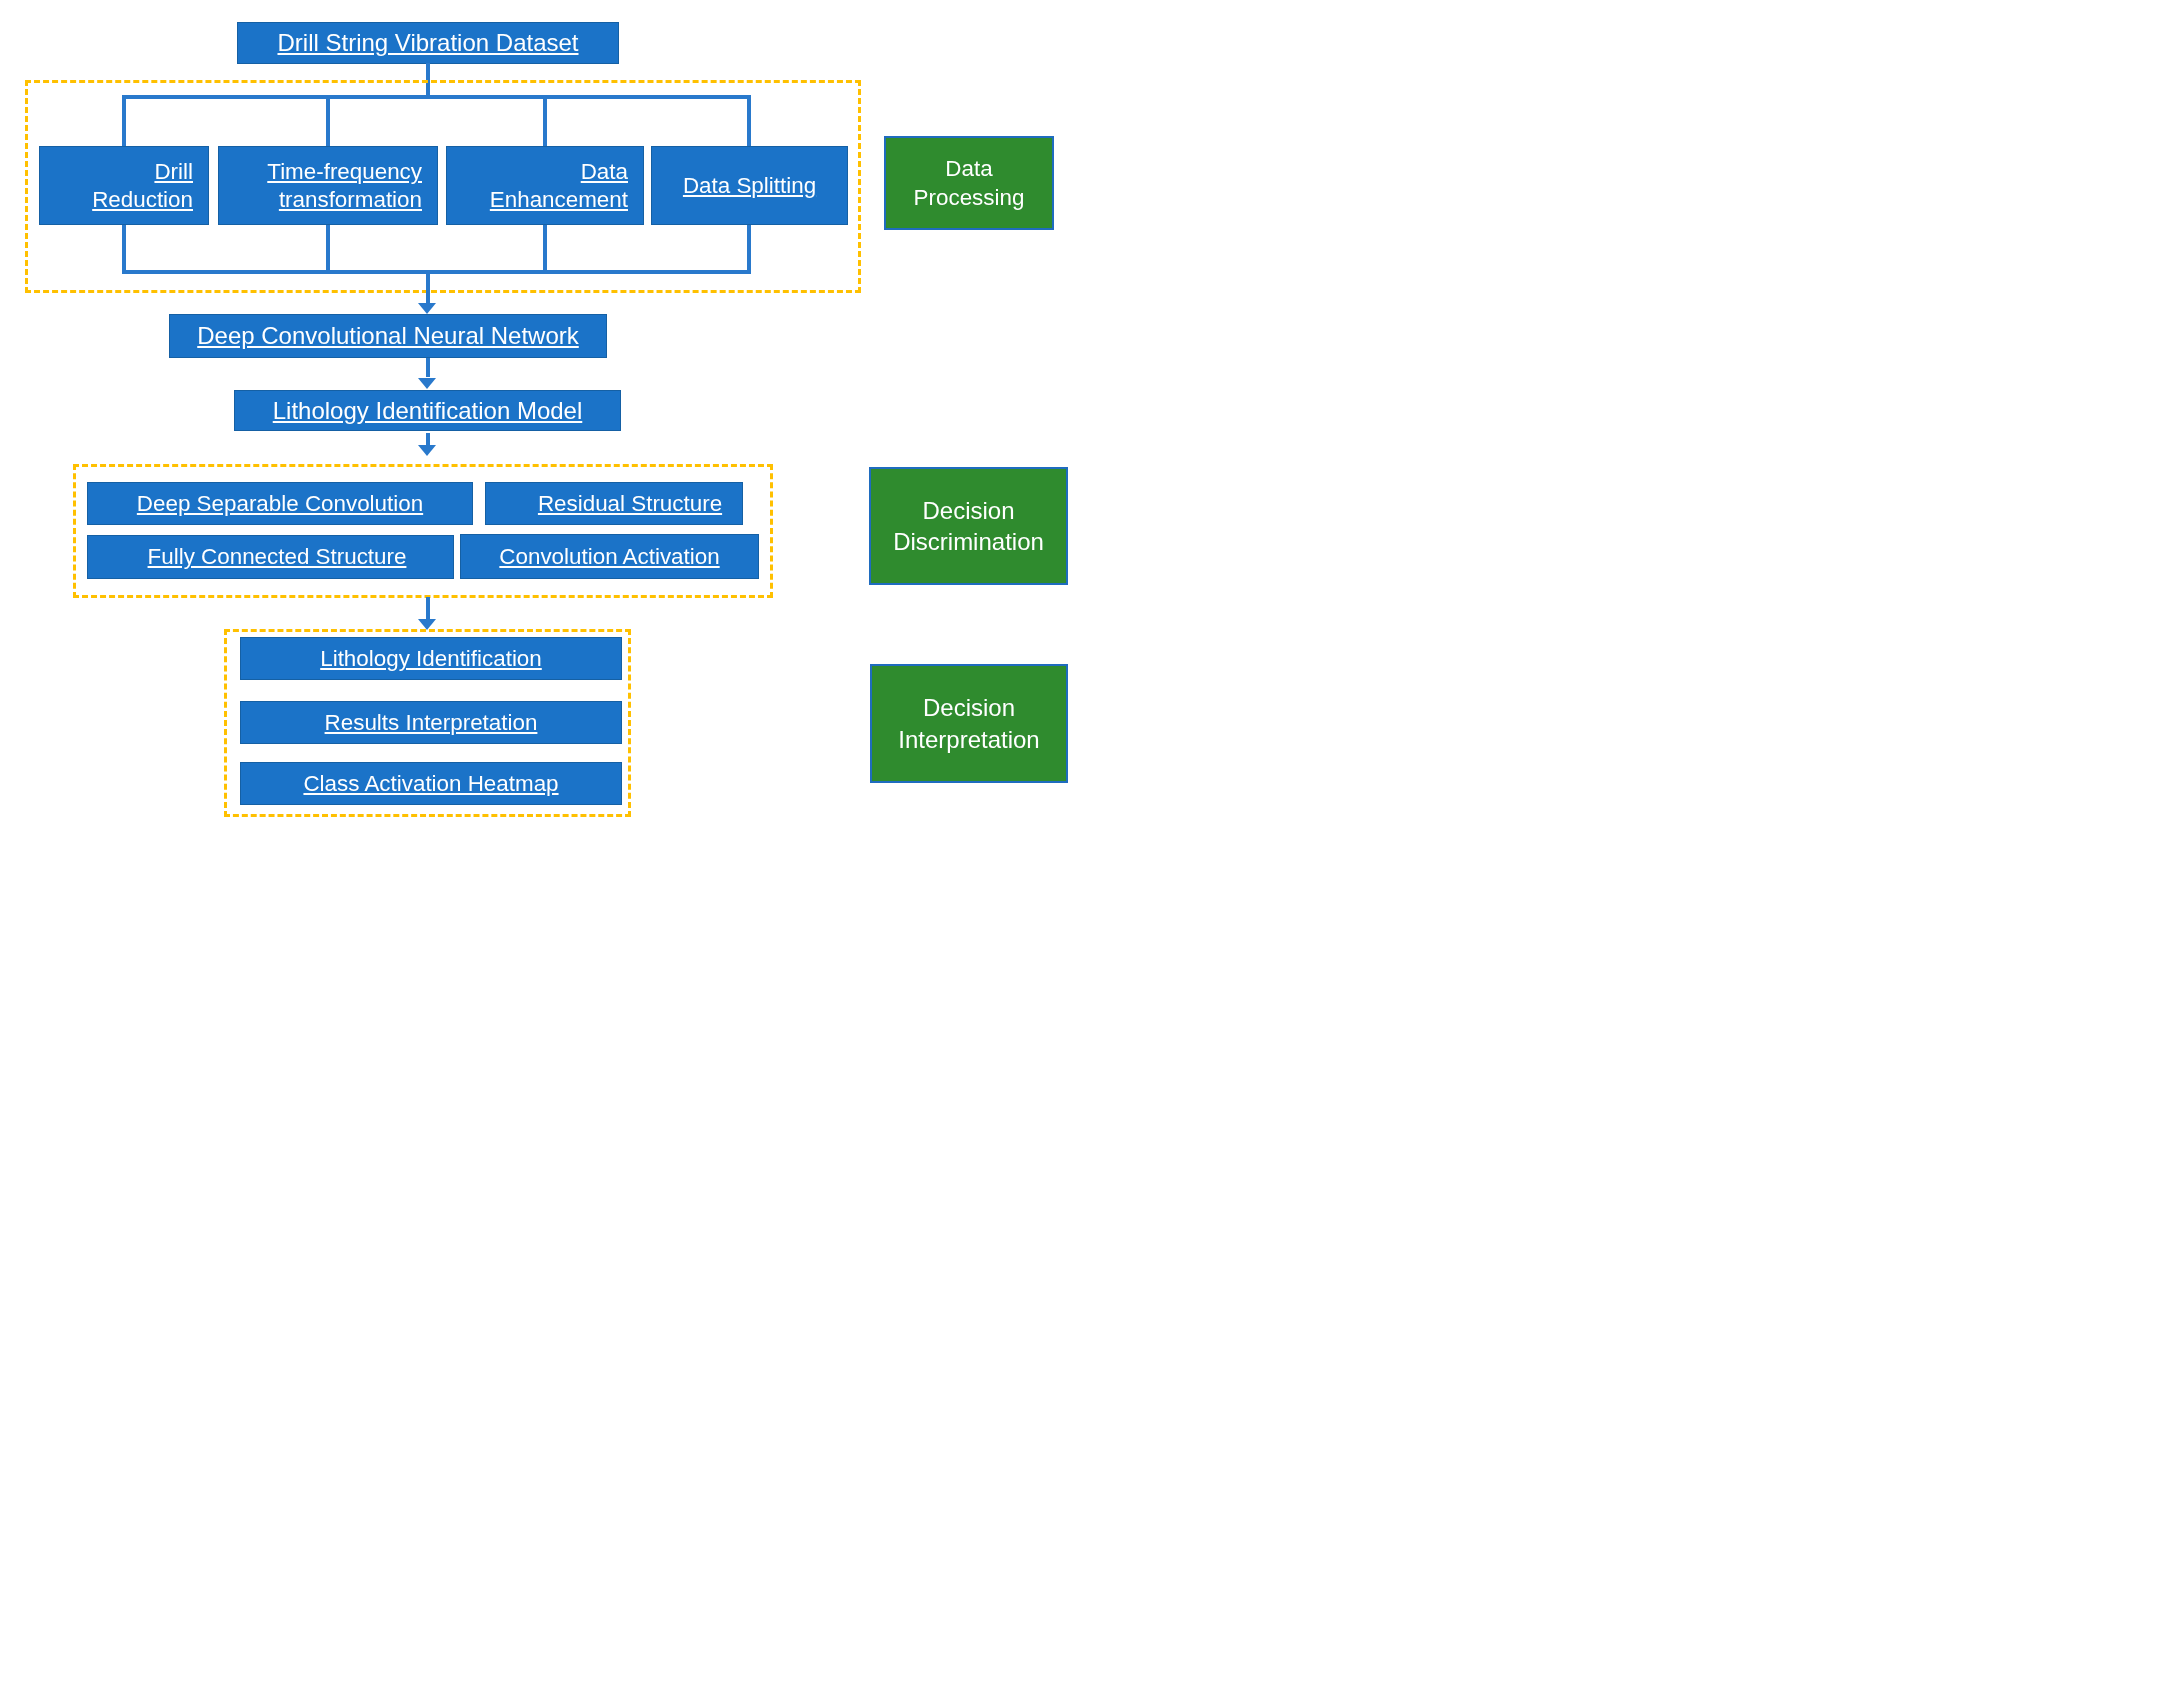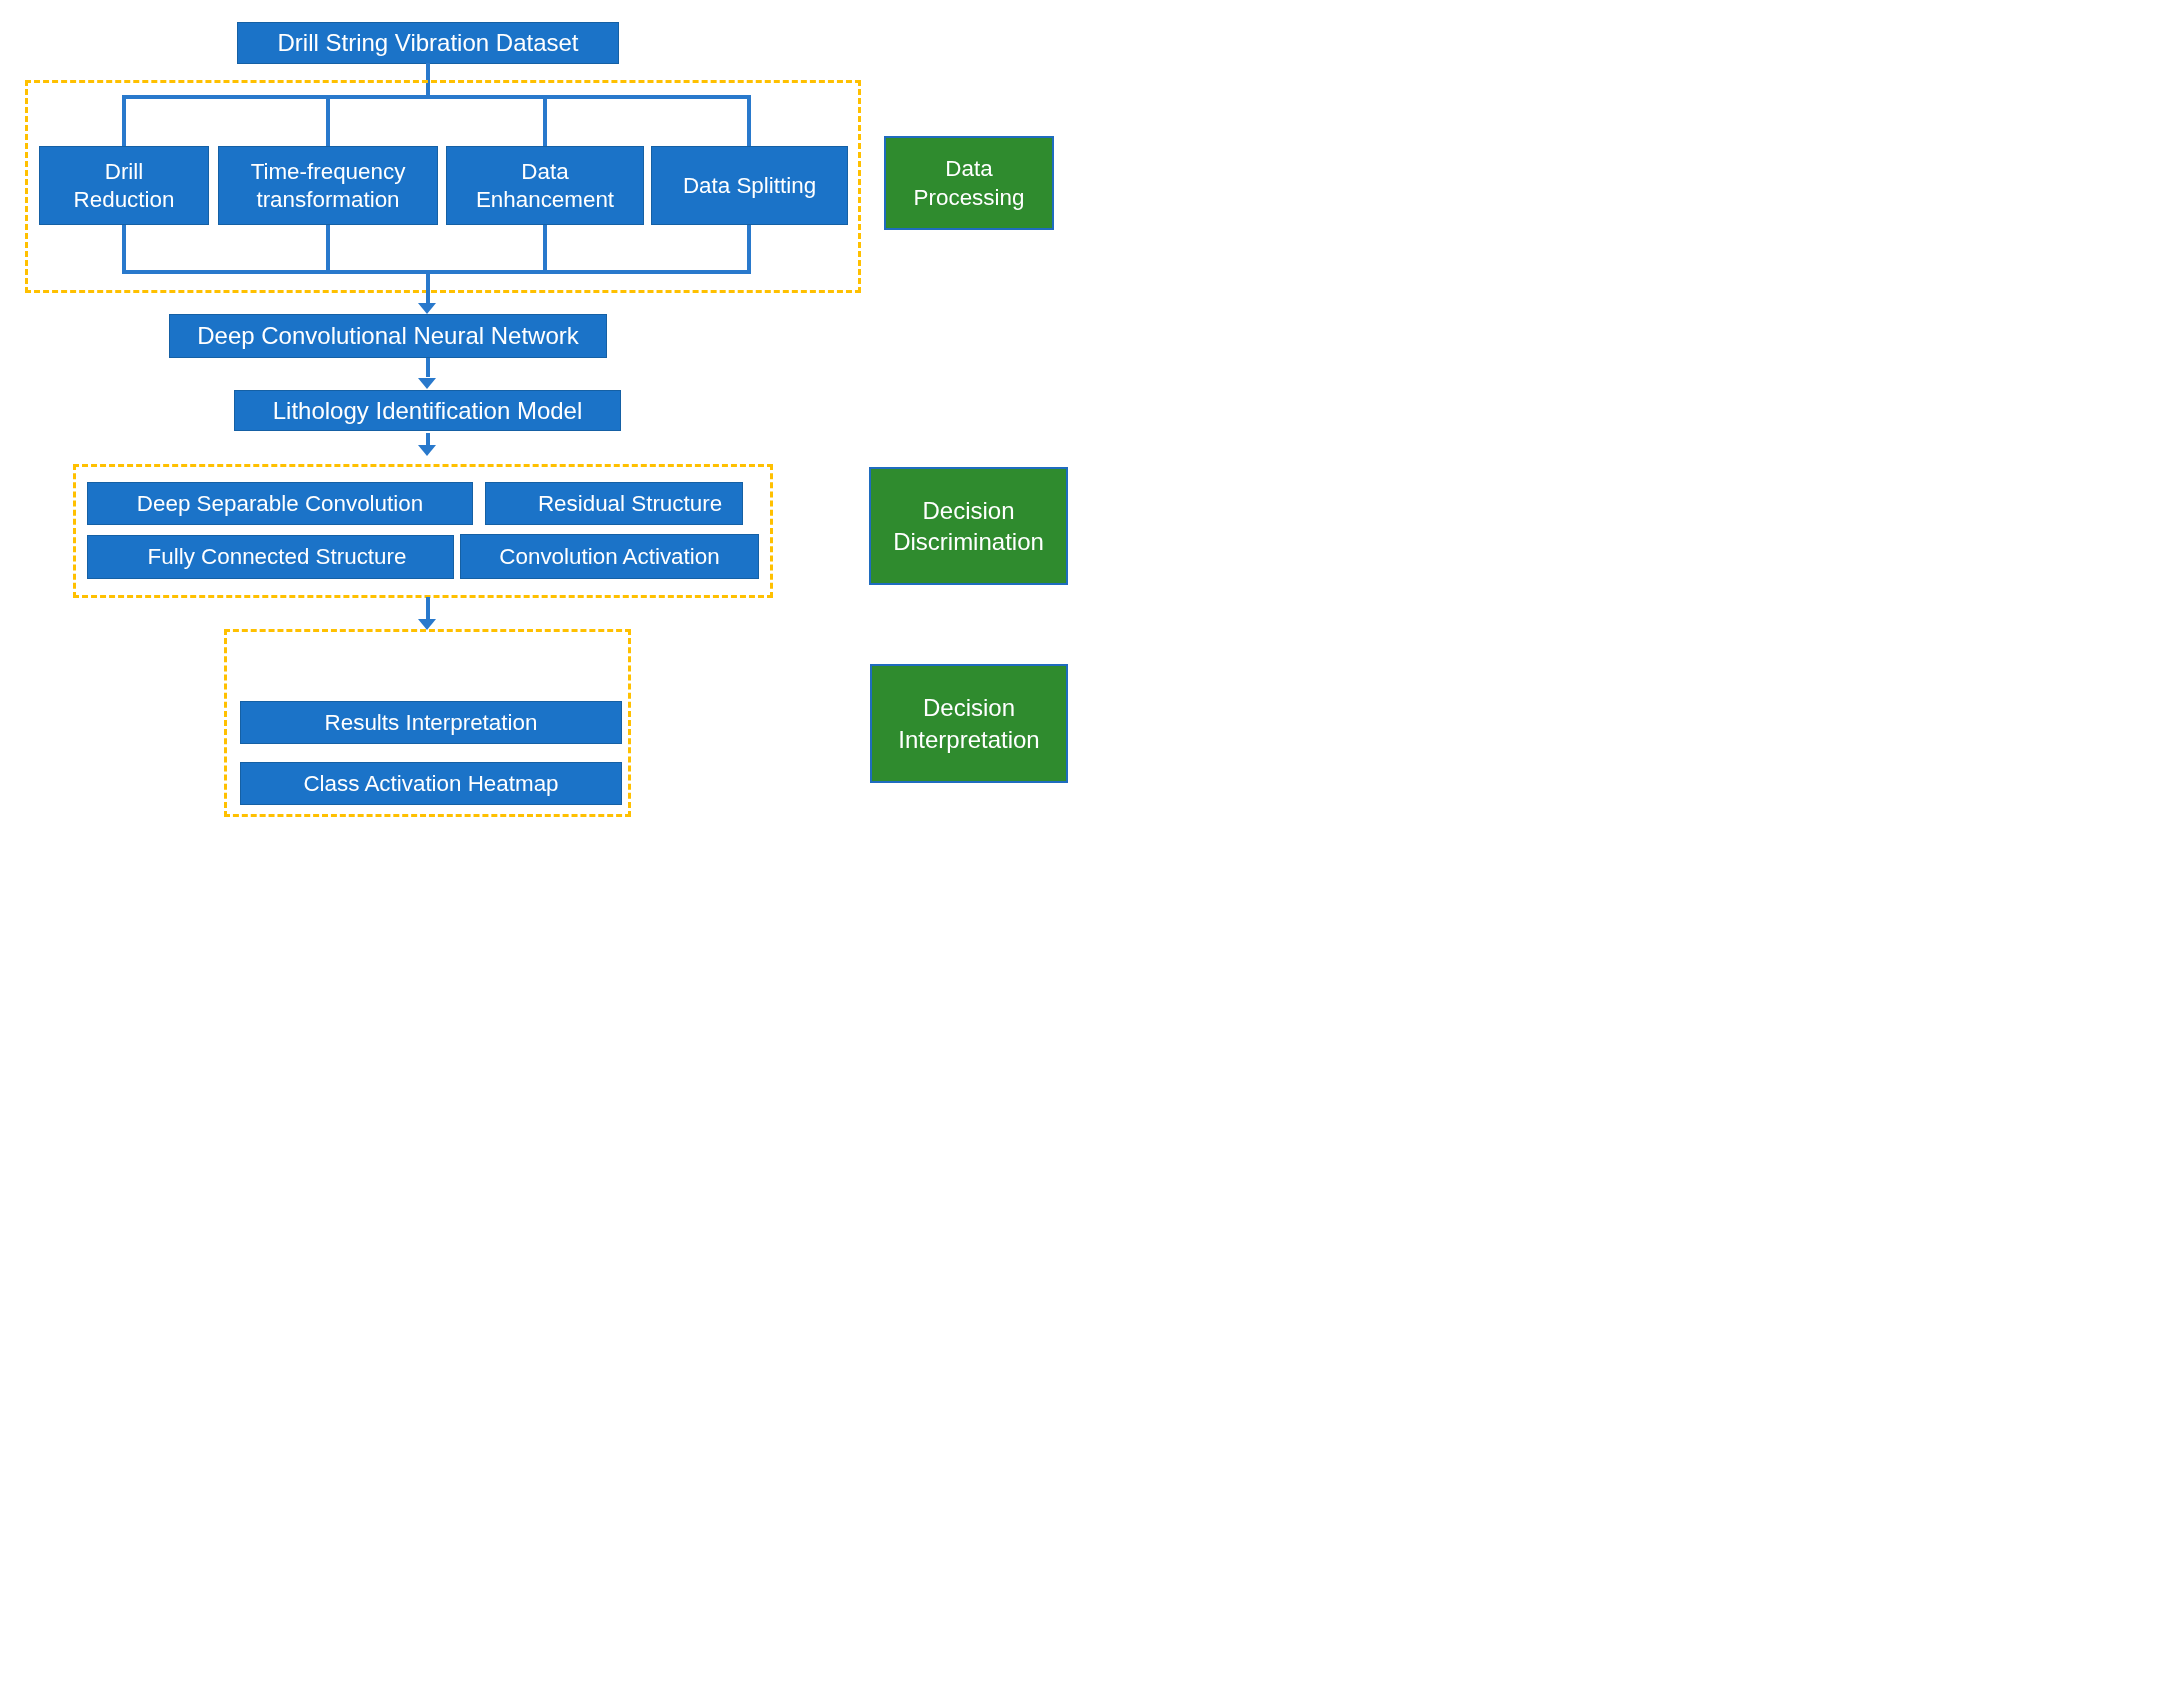--- a/index.html
+++ b/index.html
@@ -13,21 +13,21 @@
   }
   html,body{margin:0;padding:0;background:#ffffff;}
   .canvas{
     position:relative;width:1092px;height:842px;background:#ffffff;
     font-family:"Liberation Sans", sans-serif;overflow:hidden;
   }
   .node{
     position:absolute;box-sizing:border-box;
     background:var(--box-blue);border:1.5px solid var(--box-blue-border);
     color:var(--text-white);display:flex;align-items:center;justify-content:center;
-    text-align:center;line-height:1.22;
+    text-align:right;line-height:1.22;text-decoration:underline;
   }
   .green-node{
     position:absolute;box-sizing:border-box;
     background:var(--green);border:2.2px solid var(--green-border);
     color:var(--text-white);display:flex;align-items:center;justify-content:center;
     text-align:center;line-height:1.3;
   }
   .dashed-group{
     position:absolute;box-sizing:border-box;
     border:3.7px dashed var(--dashed-yellow);background:transparent;
@@ -91,19 +91,20 @@
   <div class="node f30" style="left:87px;top:535px;width:367px;height:44px;padding-left:13px;">Fully Connected Structure</div>
   <div class="node f30" style="left:460px;top:534px;width:299px;height:45px;">Convolution Activation</div>
 
   <div class="green-node f32 pad" style="left:869px;top:467px;width:199px;height:118px;">Decision Discrimination</div>
 
   <div class="line" style="left:426px;top:597px;width:3.7px;height:21.7px;"></div>
   <div class="arrowhead" style="left:418px;top:619px;"></div>
 
   <div class="dashed-group" style="left:224px;top:629px;width:407px;height:188px;"></div>
 
+  <div class="node f30" style="left:240px;top:637px;width:382px;height:43px;">Lithology Identification</div>
   <div class="node f30" style="left:240px;top:701px;width:382px;height:43px;">Results Interpretation</div>
   <div class="node f30" style="left:240px;top:762px;width:382px;height:43px;">Class Activation Heatmap</div>
 
   <div class="green-node f32 pad" style="left:870px;top:664px;width:198px;height:119px;">Decision Interpretation</div>
 
 </div>
 
 
 </body></html>

